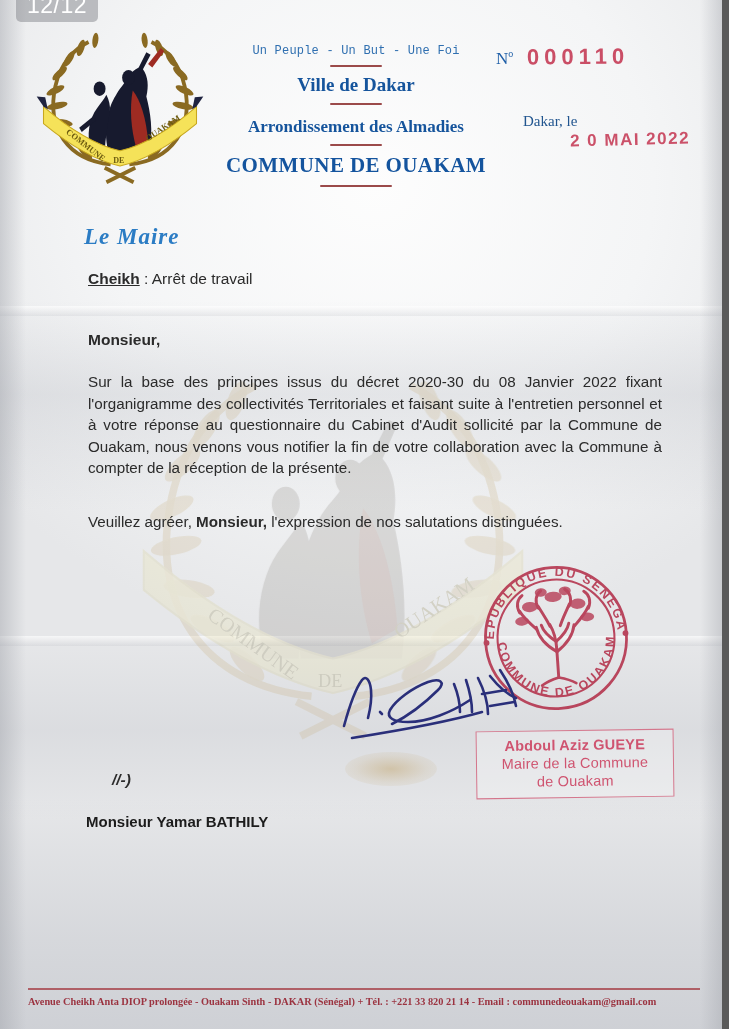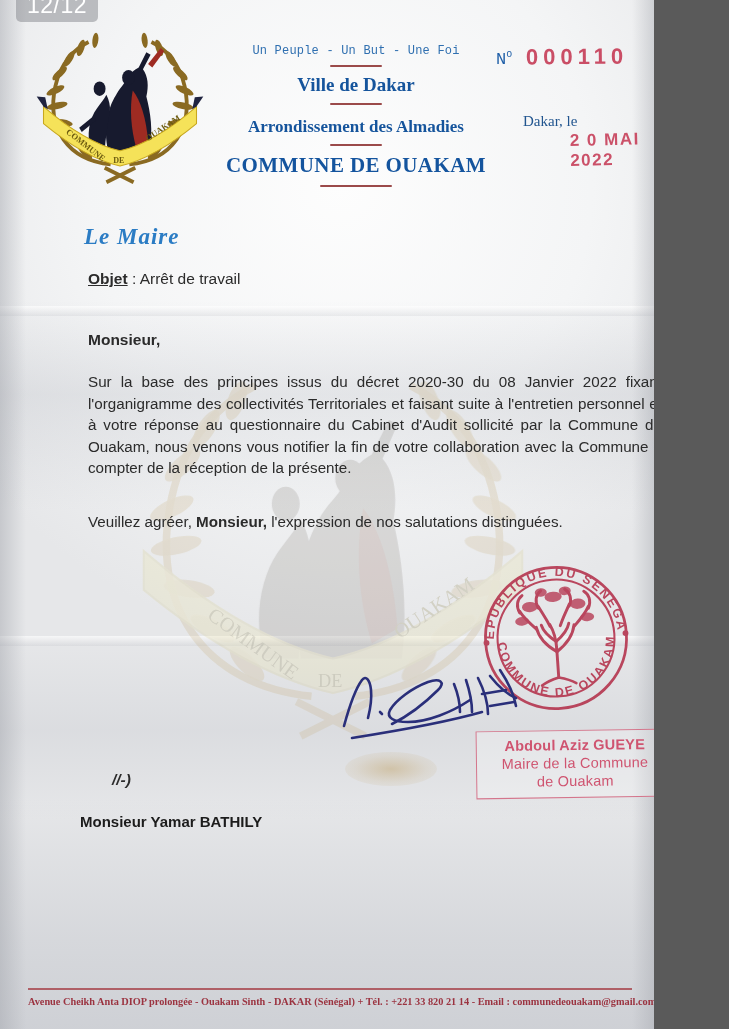--- a/index.html
+++ b/index.html
@@ -3,21 +3,21 @@
 <meta charset="utf-8">
 <title>Commune de Ouakam - Arrêt de travail</title>
 <style>
   html, body {
     margin: 0;
     padding: 0;
     background: #5a5a5a;
   }
   #page {
     position: relative;
-    width: 654px;
+    width: 722px;
     height: 1029px;
     overflow: hidden;
     background: #e9eaec;
     font-family: "Liberation Sans", sans-serif;
   }
   
   .paper-base {
     position: absolute; inset: 0;
     background:
       radial-gradient(ellipse 70% 45% at 52% 18%, #fdfdfd 0%, #f4f5f6 55%, #e6e7e9 100%),
@@ -111,21 +111,21 @@
     color: #14549e; font-family: "Liberation Serif", serif;
     font-weight: bold; font-size: 21px; letter-spacing: .4px;
   }
 
   
   .ref-row {
     position: absolute; left: 496px; top: 44px; z-index: 9;
     display: flex; align-items: baseline; gap: 14px;
   }
   .ref-label {
-    color: #1f5fa8; font-family: Liberation Mono, monospace; font-size: 17px;
+    color: #1f5fa8; font-family: Liberation Serif, serif; font-size: 17px;
   }
   .ref-label sup { font-size: 10px; }
   .ref-value {
     color: #c7405a; font-family: "Liberation Sans", sans-serif;
     font-weight: bold; font-size: 22px; letter-spacing: 5px;
     transform: rotate(-0.6deg);
     opacity: 0.92;
   }
 
   
@@ -199,21 +199,21 @@
     letter-spacing: .2px;
   }
   .name-stamp .ns-name { font-weight: bold; }
 
   
   .slash-mark {
     position: absolute; left: 112px; top: 771px; z-index: 9;
     color: #2b2b2b; font-size: 15.5px; font-style: italic; font-weight: bold;
   }
   .recipient {
-    position: absolute; left: 80px; top: 812px; z-index: 9;
+    position: absolute; left: 86px; top: 812px; z-index: 9;
     color: #1c1c1c; font-size: 15px; font-weight: bold; line-height: 20px;
   }
 
   
   .footer-rule {
     position: absolute; left: 28px; right: 22px; top: 988px; height: 2px;
     background: #a94a52; z-index: 9; opacity: .85;
   }
   .footer-text {
     position: absolute; left: 28px; right: 10px; top: 996px; z-index: 9;
@@ -436,21 +436,21 @@
     <span class="ref-label"><span>N</span><sup>o</sup></span>
     <span class="ref-value">000110</span>
   </div>
 
   <div class="date-label">Dakar, le</div>
   <div class="date-stamp">2 0 MAI 2022</div>
 
   <div class="le-maire">Le Maire</div>
 
   <div class="objet">
-    <b>Objet</b><span> : </span><span>Arrêt de travail</span>
+    <b>Cheikh</b><span> : </span><span>Arrêt de travail</span>
   </div>
 
   <div class="salutation">Monsieur,</div>
 
   <div class="body-para">Sur la base des principes issus du décret 2020-30 du 08 Janvier 2022 fixant l'organigramme des collectivités Territoriales et faisant suite à l'entretien personnel et à votre réponse au questionnaire du Cabinet d'Audit sollicité par la Commune de Ouakam, nous venons vous notifier la fin de votre collaboration avec la Commune à compter de la réception de la présente.</div>
 
   <div class="closing">
     <span>Veuillez  agréer, </span><b>Monsieur,</b><span> l'expression de nos salutations distinguées.</span>
   </div>
 

